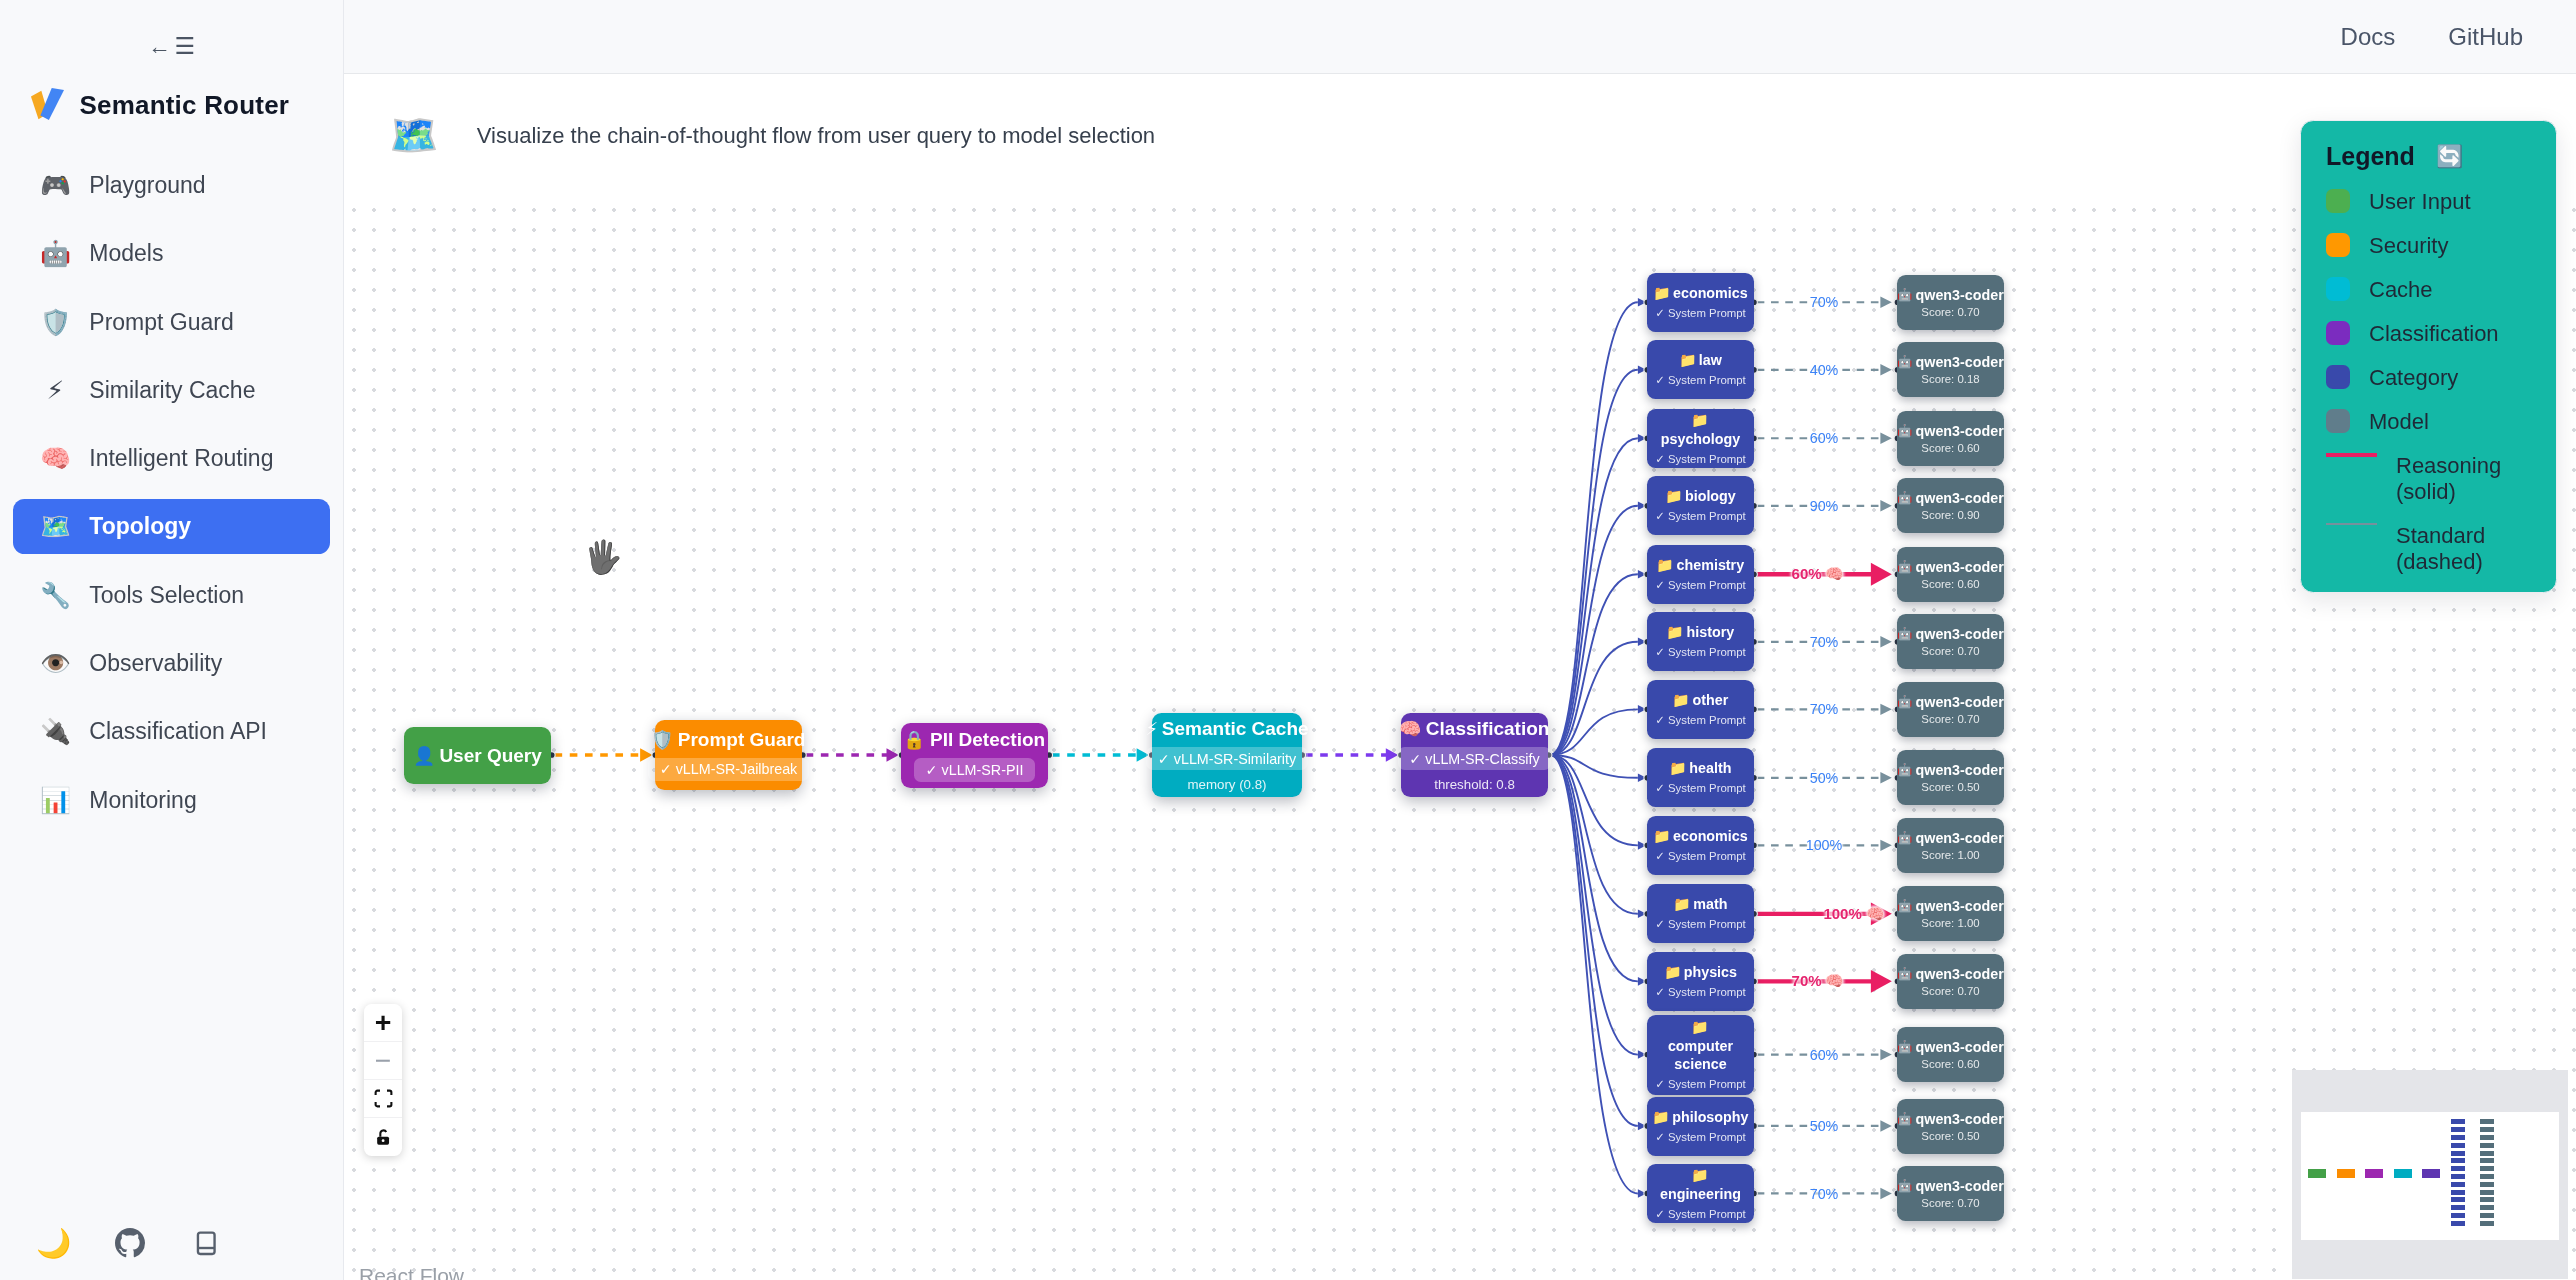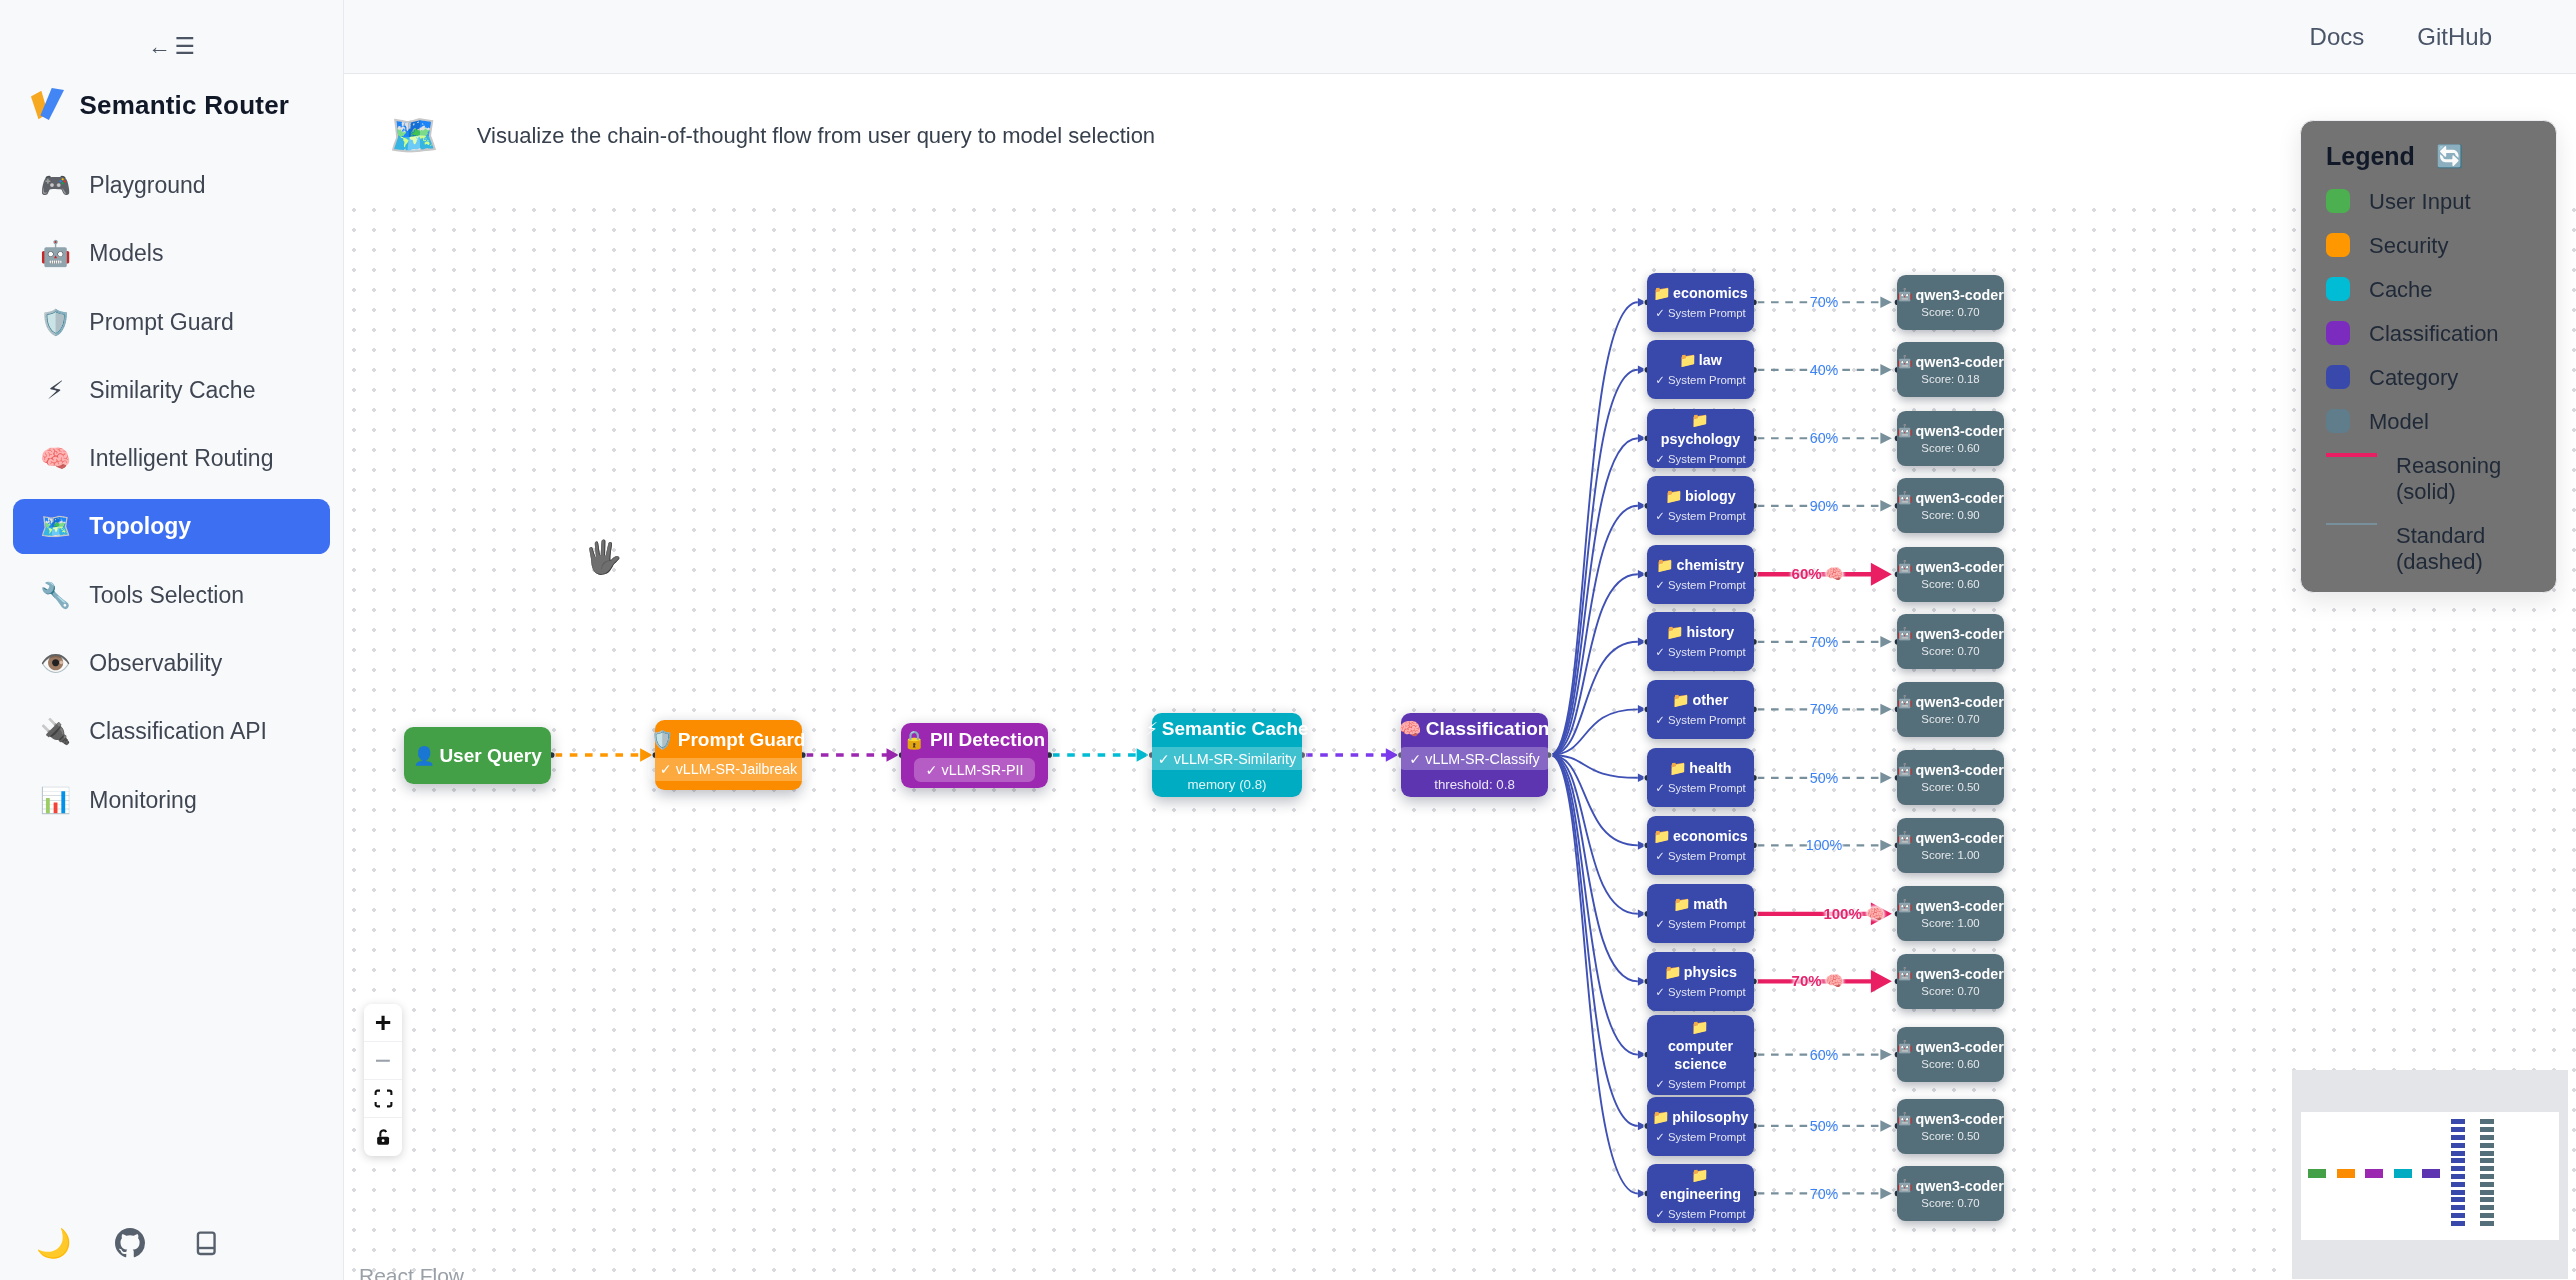--- a/index.html
+++ b/index.html
@@ -22,21 +22,21 @@
   .menu-item .mi-icon { font-size:25px; width:30px; text-align:center; }
   .menu-item.active { background:#3d6ff2; color:#fff; font-weight:bold; }
   .side-footer { position:absolute; left:38px; bottom:21px; display:flex;
     align-items:center; gap:44px; }
   .side-footer .f-icon { width:32px; height:32px; display:flex; align-items:center;
     justify-content:center; font-size:28.5px; color:#57606d; cursor:pointer; }
 
   
   .topbar { position:absolute; left:344px; top:0; right:0; height:74px;
     background:#f8f9fb; border-bottom:1px solid #e6e8eb; display:flex;
-    align-items:center; justify-content:flex-end; gap:53px; padding-right:84px; z-index:20; }
+    align-items:center; justify-content:flex-end; gap:53px; padding-right:53px; z-index:20; }
   .topbar a { color:#4a5568; font-size:24px; text-decoration:none; cursor:pointer; }
 
   
   .canvas { position:absolute; left:344px; top:74px; right:0; bottom:0;
     background:#fff; overflow:hidden; }
   .dots { position:absolute; left:0; right:0; top:126px; bottom:0;
     background-image:radial-gradient(#d8dade 1.6px, transparent 1.7px);
     background-size:20px 20px; }
   .page-head { position:absolute; left:45px; top:38px; display:flex;
     align-items:center; gap:15px; z-index:5; }
@@ -65,21 +65,21 @@
   .cat-node .cs, .mod-node .ms { font-size:11.4px; color:rgba(255,255,255,.85); }
   .mod-node .mt { font-weight:bold; font-size:14.3px; display:flex; align-items:center; gap:2.9px; }
 
   .edge-label { position:absolute; transform:translate(-50%,-52%); font-size:14.3px;
     color:#3b82f6; z-index:2; white-space:nowrap;
     text-shadow:0 0 3.8px #fff,0 0 3.8px #fff,0 0 3.8px #fff; }
   .edge-label.reason { color:#e5246e; font-weight:bold; font-size:15px; }
 
   
   .legend { position:absolute; right:19px; top:46px; width:257px;
-    background:#737373; border:1px solid #ececf1; border-radius:13.3px;
+    background:#14b8a6; border:1px solid #ececf1; border-radius:13.3px;
     box-shadow:0 7.6px 23px rgba(15,23,42,.10); padding:21px 25px 17px; z-index:10; }
   .legend h3 { font-size:25px; color:#111827; display:flex; align-items:center; gap:21px; }
   .legend h3 .refresh { font-size:22px; cursor:pointer; }
   .lg-item { display:flex; align-items:flex-start; gap:19px; margin-top:18px;
     font-size:22px; color:#1f2937; }
   .lg-swatch { width:24px; height:24px; border-radius:6.7px; flex:0 0 auto; }
   .lg-line { width:51px; height:0; border-top-width:4.8px; flex:0 0 auto; }
 
   
   .controls { position:absolute; left:20px; bottom:124px; width:38px;

